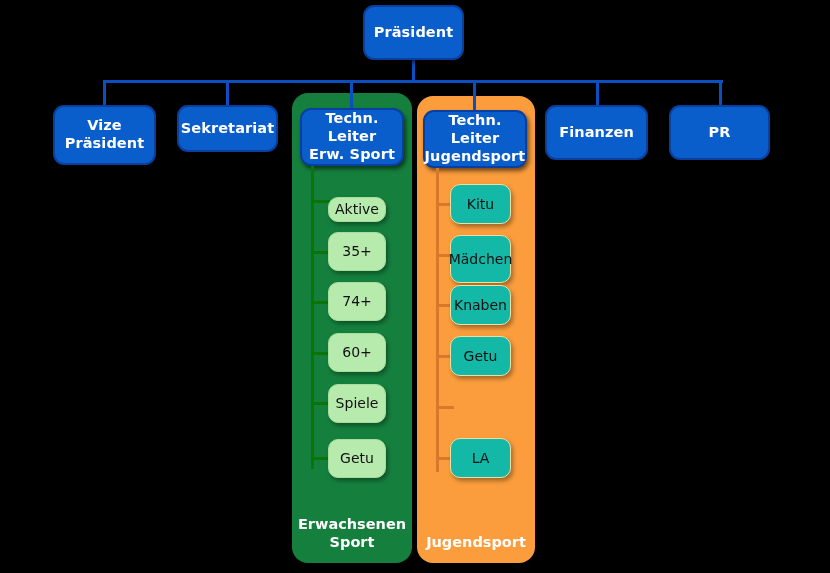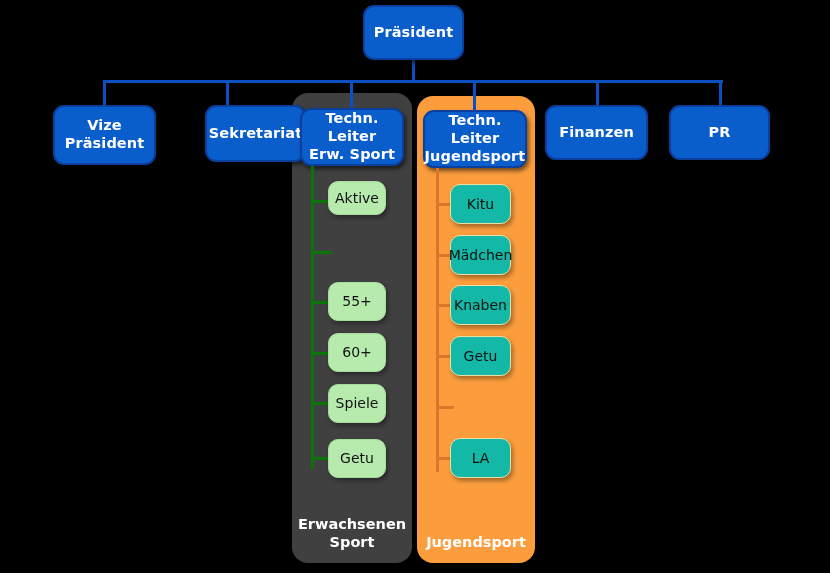--- a/index.html
+++ b/index.html
@@ -47,21 +47,21 @@
   }
   .node span { display: block; white-space: pre-line; }
 
   
   .panel {
     position: absolute;
     box-sizing: border-box;
     border-radius: 16px;
     box-shadow: 2px 3px 5px rgba(0,0,0,0.5);
   }
-  .panel-green  { background: #404040; }
+  .panel-green  { background: #15803d; }
   .panel-orange { background: #fb9d3c; }
 
   .panel-footer {
     position: absolute;
     left: 0;
     right: 0;
     bottom: 12px;
     text-align: center;
     color: #ffffff;
     font-weight: bold;
@@ -129,21 +129,21 @@
 
   <div class="node" style="left:363px; top:5px; width:101px; height:55px;">
     <span>Präsident</span>
   </div>
 
   <div class="node" style="left:53px; top:105px; width:103px; height:60px;">
     <span>Vize
 Präsident</span>
   </div>
 
-  <div class="node" style="left:177px; top:105px; width:101px; height:57px;margin-left:28px;">
+  <div class="node" style="left:177px; top:105px; width:101px; height:47px;">
     <span>Sekretariat</span>
   </div>
 
   <div class="node" style="left:300px; top:108px; width:104px; height:58px;">
     <span>Techn. Leiter
 Erw. Sport</span>
   </div>
 
   <div class="node" style="left:423px; top:110px; width:104px; height:58px;">
     <span>Techn. Leiter
@@ -160,25 +160,28 @@
 
   <div class="trunk trunk-green" style="left:311px; top:166px; height:303px;"></div>
 
   <div class="stub stub-green" style="left:311px; top:200px; width:21px;"></div>
   <div class="stub stub-green" style="left:311px; top:251px; width:21px;"></div>
   <div class="stub stub-green" style="left:311px; top:301px; width:21px;"></div>
   <div class="stub stub-green" style="left:311px; top:352px; width:21px;"></div>
   <div class="stub stub-green" style="left:311px; top:402px; width:21px;"></div>
   <div class="stub stub-green" style="left:311px; top:457px; width:21px;"></div>
 
-  <div class="leaf leaf-green" style="left:328px; top:181px; width:58px; height:34px;">
+  <div class="leaf leaf-green" style="left:328px; top:197px; width:58px; height:25px;">
     <span>Aktive</span>
   </div>
+  <div class="leaf leaf-green" style="left:328px; top:232px; width:58px; height:39px;">
+    <span>35+</span>
+  </div>
   <div class="leaf leaf-green" style="left:328px; top:282px; width:58px; height:39px;">
-    <span>55+</span>
+    <span>74+</span>
   </div>
   <div class="leaf leaf-green" style="left:328px; top:333px; width:58px; height:39px;">
     <span>60+</span>
   </div>
   <div class="leaf leaf-green" style="left:328px; top:384px; width:58px; height:39px;">
     <span>Spiele</span>
   </div>
   <div class="leaf leaf-green" style="left:328px; top:439px; width:58px; height:39px;">
     <span>Getu</span>
   </div>
@@ -188,21 +191,21 @@
   <div class="stub stub-orange" style="left:436px; top:203px; width:18px;"></div>
   <div class="stub stub-orange" style="left:436px; top:254px; width:18px;"></div>
   <div class="stub stub-orange" style="left:436px; top:304px; width:18px;"></div>
   <div class="stub stub-orange" style="left:436px; top:355px; width:18px;"></div>
   <div class="stub stub-orange" style="left:436px; top:406px; width:18px;"></div>
   <div class="stub stub-orange" style="left:436px; top:457px; width:18px;"></div>
 
   <div class="leaf leaf-orange" style="left:450px; top:184px; width:61px; height:40px;">
     <span>Kitu</span>
   </div>
-  <div class="leaf leaf-orange" style="left:450px; top:235px; width:61px; height:40px;">
+  <div class="leaf leaf-orange" style="left:450px; top:235px; width:61px; height:48px;">
     <span>Mädchen</span>
   </div>
   <div class="leaf leaf-orange" style="left:450px; top:285px; width:61px; height:40px;">
     <span>Knaben</span>
   </div>
   <div class="leaf leaf-orange" style="left:450px; top:336px; width:61px; height:40px;">
     <span>Getu</span>
   </div>
   <div class="leaf leaf-orange" style="left:450px; top:438px; width:61px; height:40px;">
     <span>LA</span>

